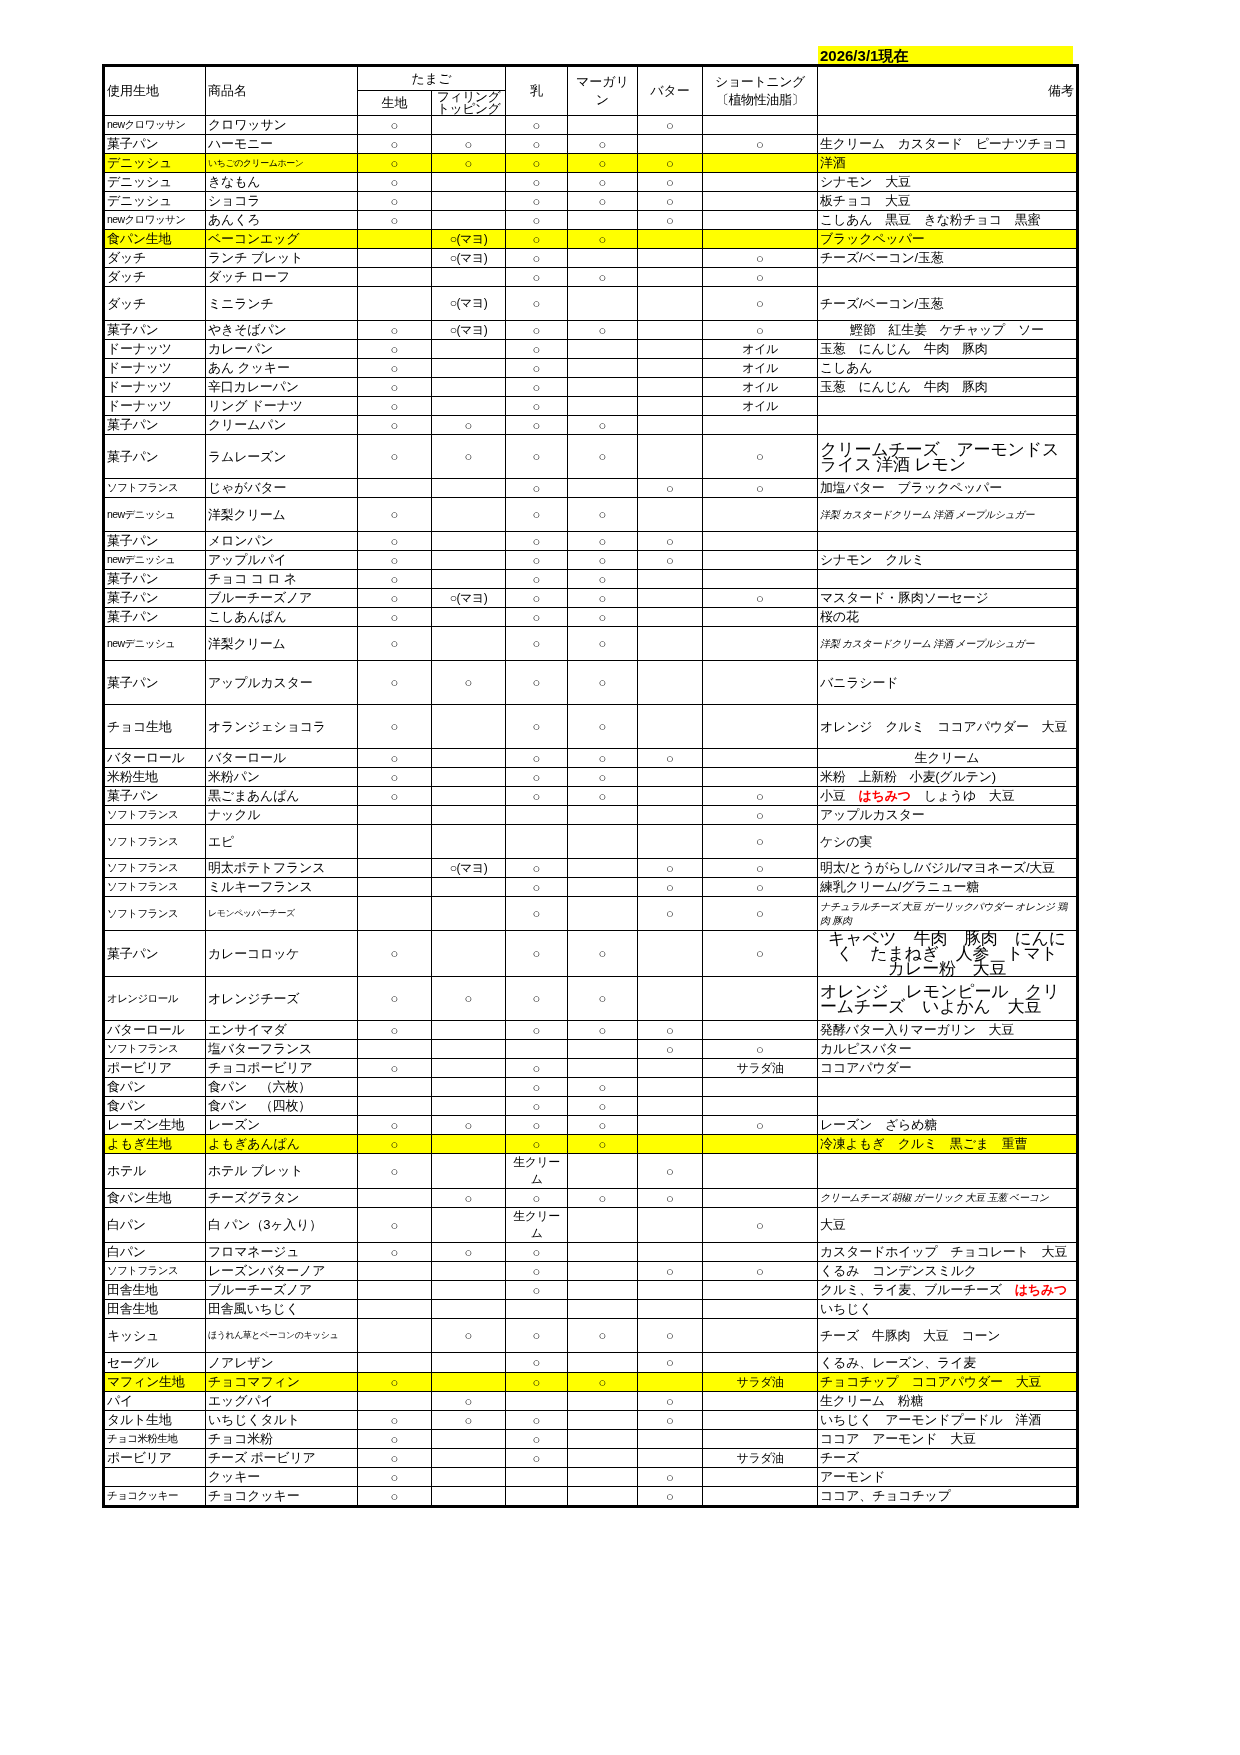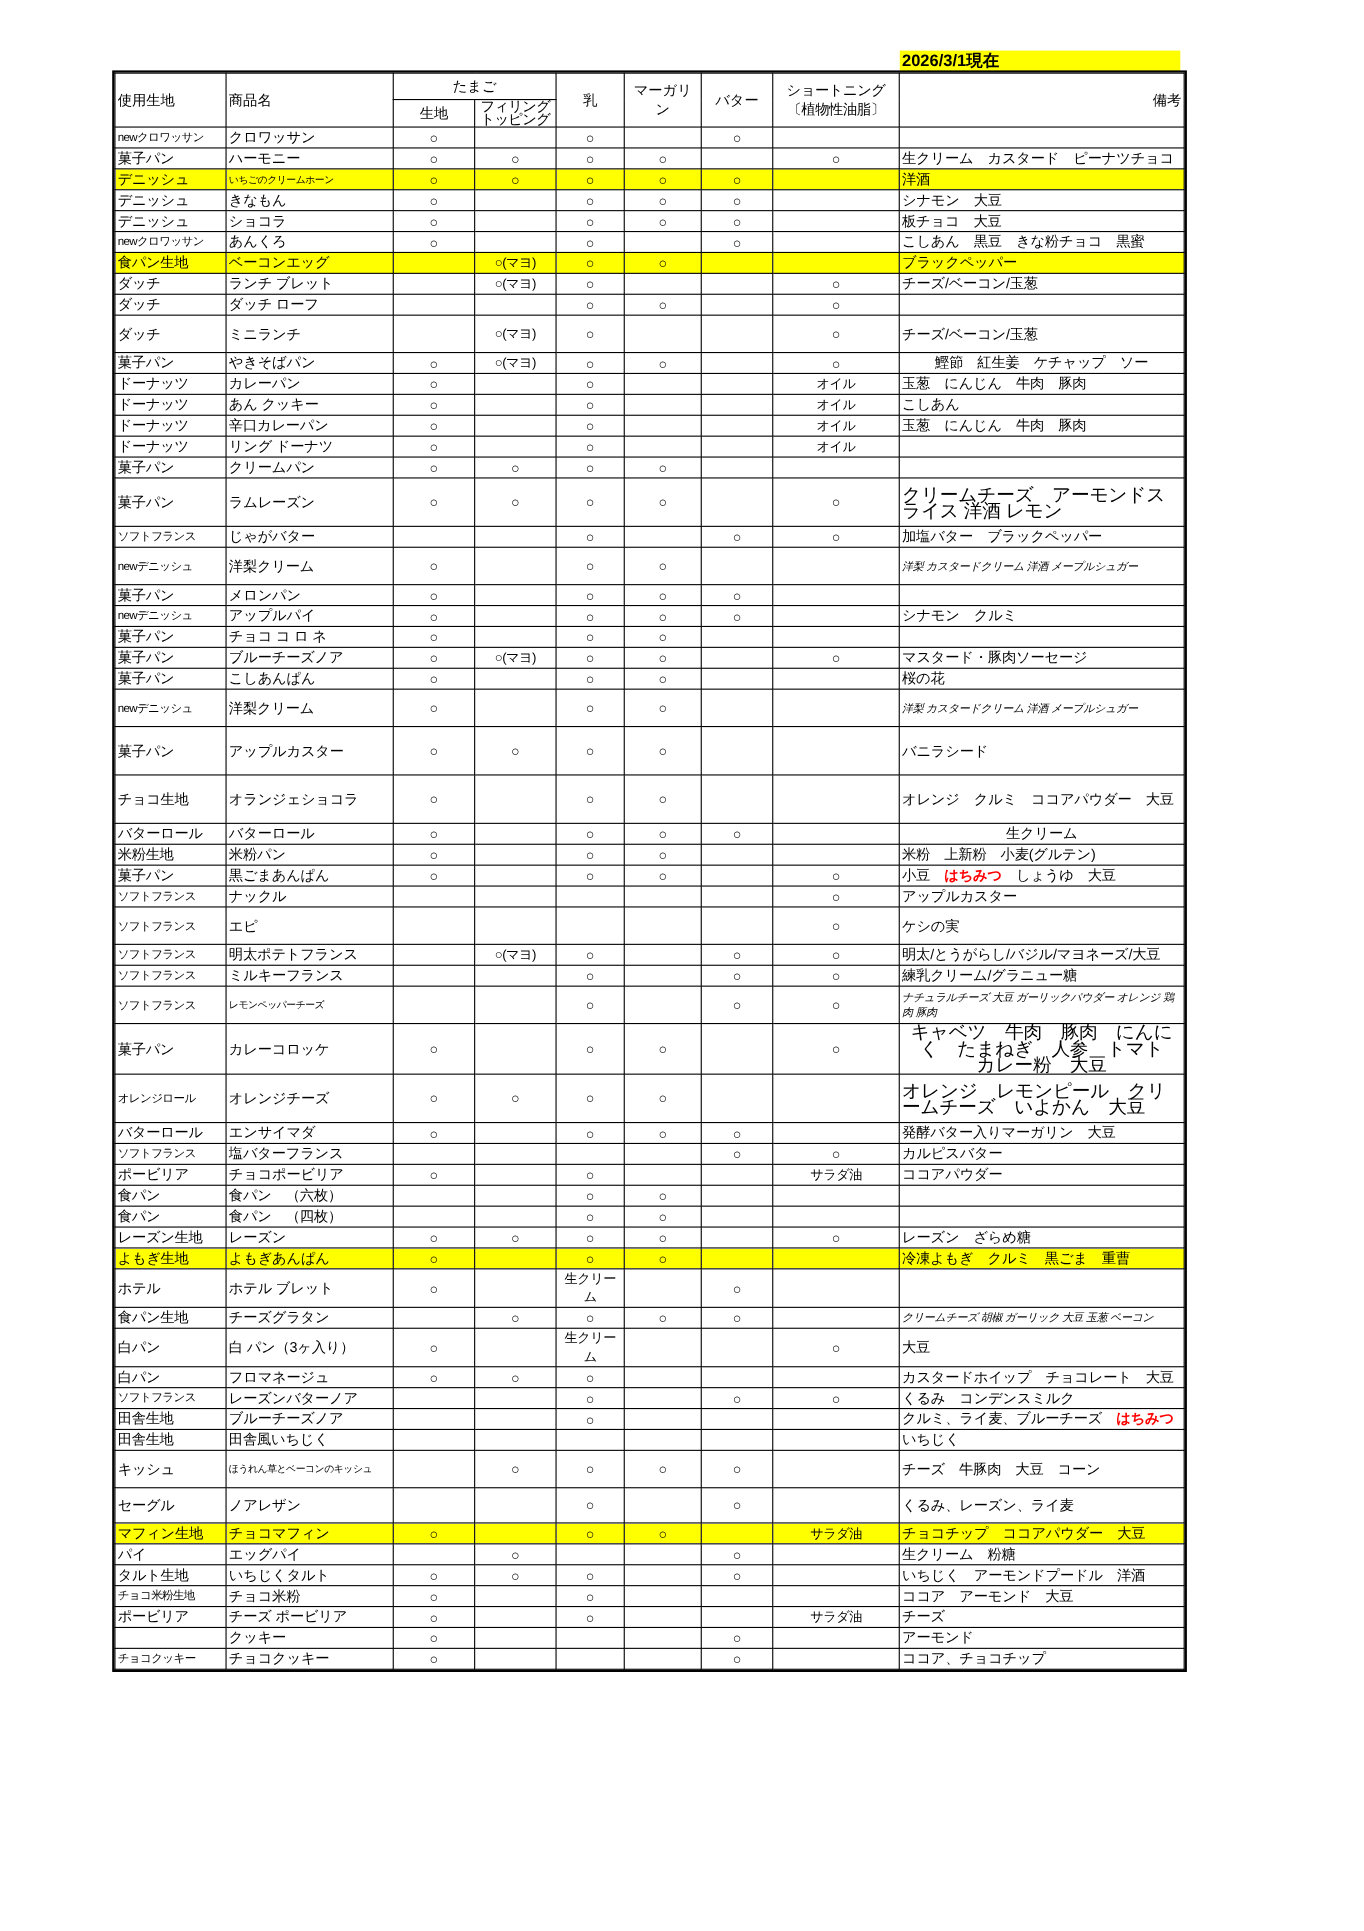--- a/index.html
+++ b/index.html
@@ -66,21 +66,21 @@
   td.note{font-size:13px;letter-spacing:-0.2px;padding-left:3px;}
   td.note.sm{font-size:10px;letter-spacing:-0.3px;font-style:italic;}
   td.note.ctr{text-align:center;}
   td.note.two{line-height:15px;font-size:17px;}
 
   tr.hl td{background:#ffff00;}
   .red{color:#ff0000;font-weight:bold;}
 
   tr.tall td{height:34px;}
   tr.tall2 td{height:44px;}
-  tr.tall3 td{height:32px;}
+  tr.tall3 td{height:20px;}
 </style>
 </head>
 <body>
 
 <div class="sheet">
 
   <div class="datestamp">2026/3/1現在</div>
 
   <table class="grid">
     <colgroup>

